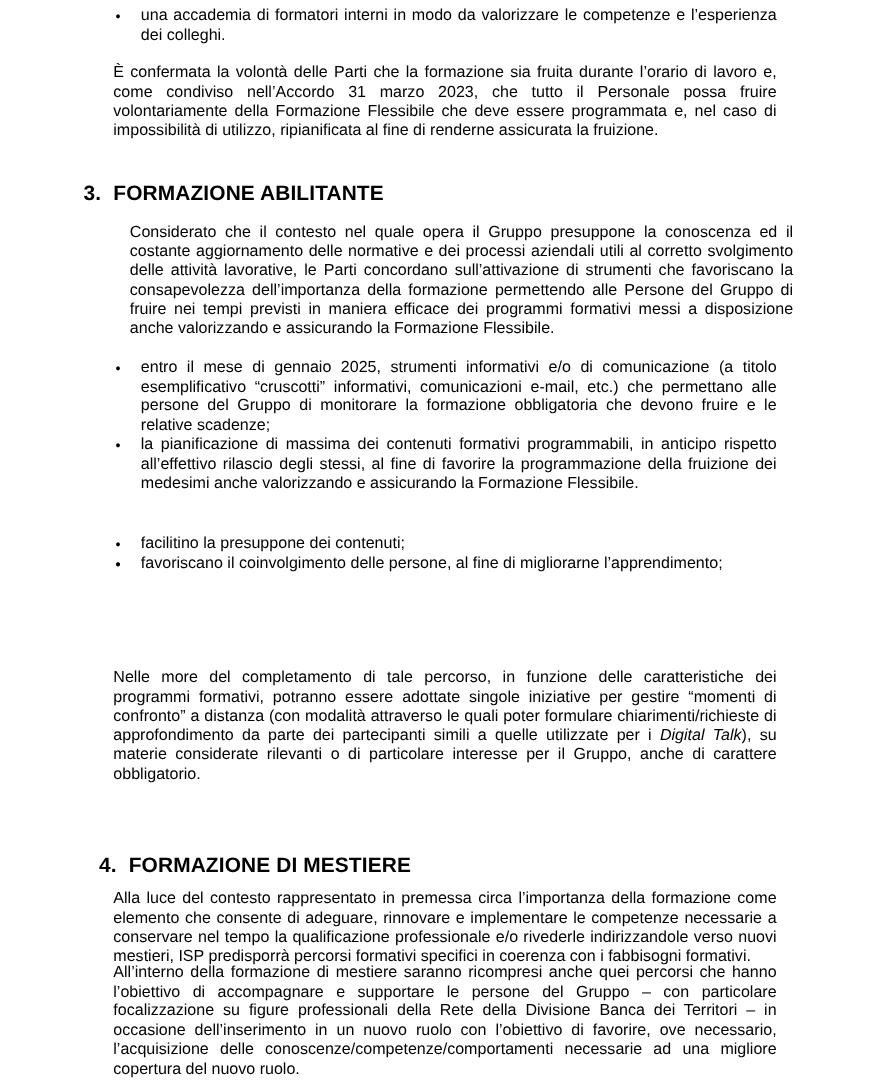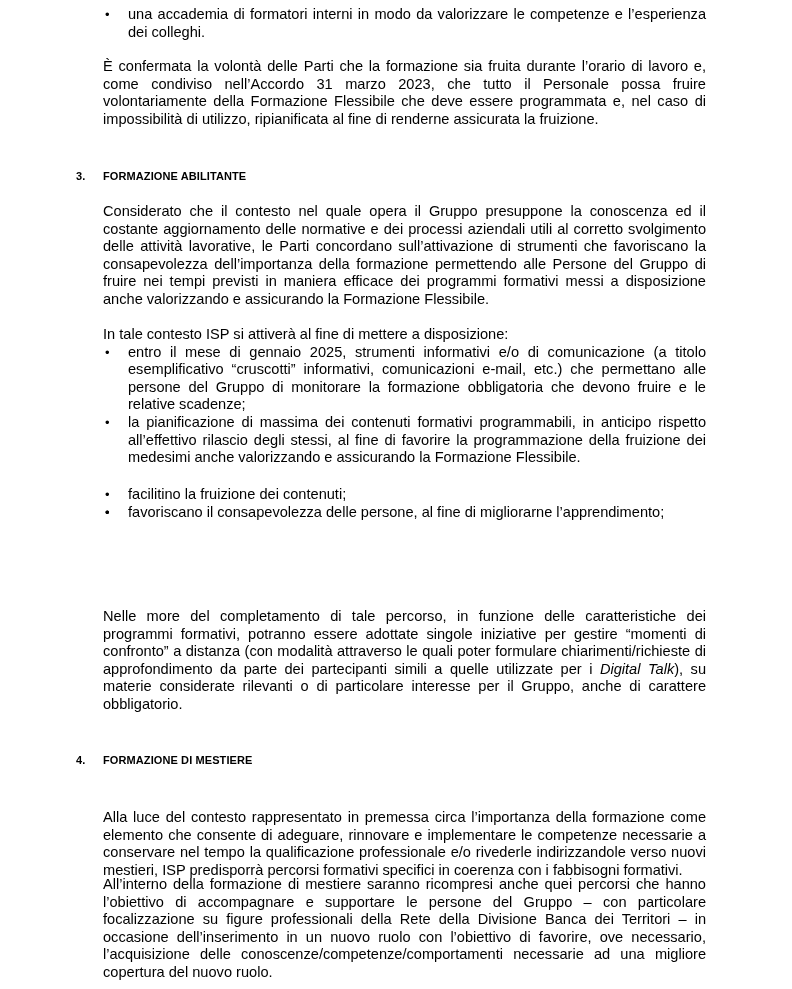--- a/index.html
+++ b/index.html
@@ -48,21 +48,21 @@
     ul.bullets li .bullet {
       position: absolute;
       left: 2px;
       top: 0;
       font-size: 13px;
     }
     .section-heading {
       position: absolute;
       left: 76px;
       font-weight: bold;
-      font-size: 11px;
+      font-size: 19px;
       letter-spacing: 0.1px;
     }
     .section-heading .num {
       display: inline-block;
       width: 27px;
     }
     em { }
   </style>
 </head>
 <body>
@@ -79,59 +79,58 @@
   </div>
 
   <div class="block justify" style="top:58px;">
     <p>È confermata la volontà delle Parti che la formazione sia fruita durante l’orario di lavoro e, come condiviso nell’Accordo 31 marzo 2023, che tutto il Personale possa fruire volontariamente della Formazione Flessibile che deve essere programmata e, nel caso di impossibilità di utilizzo, ripianificata al fine di renderne assicurata la fruizione.</p>
   </div>
 
   <div class="section-heading" style="top:168px;">
     <span class="num">3.</span><span>FORMAZIONE ABILITANTE</span>
   </div>
 
-  <div class="block justify" style="top:203px;">
+  <div class="block justify" style="top:203px;margin-left:15px;">
     <p>Considerato che il contesto nel quale opera il Gruppo presuppone la conoscenza ed il costante aggiornamento delle normative e dei processi aziendali utili al corretto svolgimento delle attività lavorative, le Parti concordano sull’attivazione di strumenti che favoriscano la consapevolezza dell’importanza della formazione permettendo alle Persone del Gruppo di fruire nei tempi previsti in maniera efficace dei programmi formativi messi a disposizione anche valorizzando e assicurando la Formazione Flessibile.</p>
   </div>
 
   <div class="block" style="top:326px;">
-    <p>In tale contesto ISP si attiverà al fine di mettere a disposizione:</p>
     <ul class="bullets">
       <li>
         <span class="bullet">•</span>
         <span>entro il mese di gennaio 2025, strumenti informativi e/o di comunicazione (a titolo esemplificativo “cruscotti” informativi, comunicazioni e-mail, etc.) che permettano alle persone del Gruppo di monitorare la formazione obbligatoria che devono fruire e le relative scadenze;</span>
       </li>
       <li>
         <span class="bullet">•</span>
         <span>la pianificazione di massima dei contenuti formativi programmabili, in anticipo rispetto all’effettivo rilascio degli stessi, al fine di favorire la programmazione della fruizione dei medesimi anche valorizzando e assicurando la Formazione Flessibile.</span>
       </li>
     </ul>
   </div>
 
   <div class="block" style="top:486px;">
     <ul class="bullets">
       <li>
         <span class="bullet">•</span>
-        <span>facilitino la fruizione dei contenuti;</span>
+        <span>facilitino la presuppone dei contenuti;</span>
       </li>
       <li>
         <span class="bullet">•</span>
       </li>
       <li>
         <span class="bullet">•</span>
-        <span>favoriscano il consapevolezza delle persone, al fine di migliorarne l’apprendimento;</span>
+        <span>favoriscano il coinvolgimento delle persone, al fine di migliorarne l’apprendimento;</span>
       </li>
     </ul>
   </div>
 
   <div class="block justify" style="top:608px;">
     <p><span>Nelle more del completamento di tale percorso, in funzione delle caratteristiche dei programmi formativi, potranno essere adottate singole iniziative per gestire “momenti di confronto” a distanza (con modalità attraverso le quali poter formulare chiarimenti/richieste di approfondimento da parte dei partecipanti simili a quelle utilizzate per i </span><em>Digital Talk</em><span>), su materie considerate rilevanti o di particolare interesse per il Gruppo, anche di carattere obbligatorio.</span></p>
   </div>
 
-  <div class="section-heading" style="top:752px;">
+  <div class="section-heading" style="top:779px;margin-left:14px;">
     <span class="num">4.</span><span>FORMAZIONE DI MESTIERE</span>
   </div>
 
   <div class="block justify" style="top:809px;">
     <p>Alla luce del contesto rappresentato in premessa circa l’importanza della formazione come elemento che consente di adeguare, rinnovare e implementare le competenze necessarie a conservare nel tempo la qualificazione professionale e/o rivederle indirizzandole verso nuovi mestieri, ISP predisporrà percorsi formativi specifici in coerenza con i fabbisogni formativi.</p>
   </div>
 
   <div class="block justify" style="top:876px;">
     <p>All’interno della formazione di mestiere saranno ricompresi anche quei percorsi che hanno l’obiettivo di accompagnare e supportare le persone del Gruppo – con particolare focalizzazione su figure professionali della Rete della Divisione Banca dei Territori – in occasione dell’inserimento in un nuovo ruolo con l’obiettivo di favorire, ove necessario, l’acquisizione delle conoscenze/competenze/comportamenti necessarie ad una migliore copertura del nuovo ruolo.</p>
   </div>

